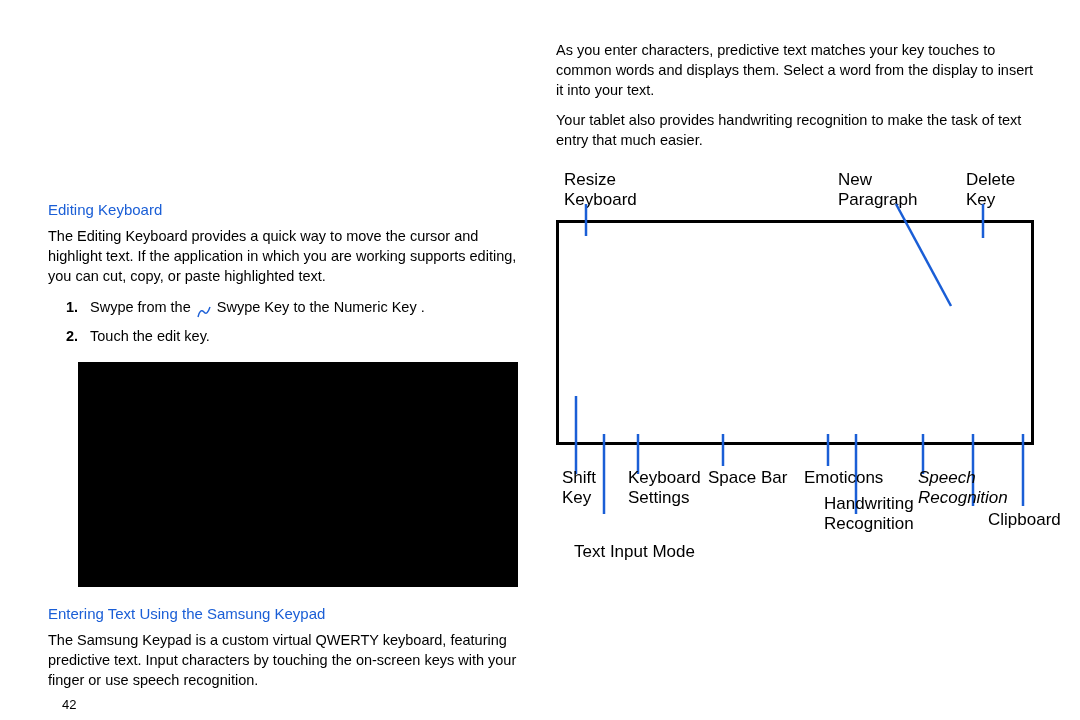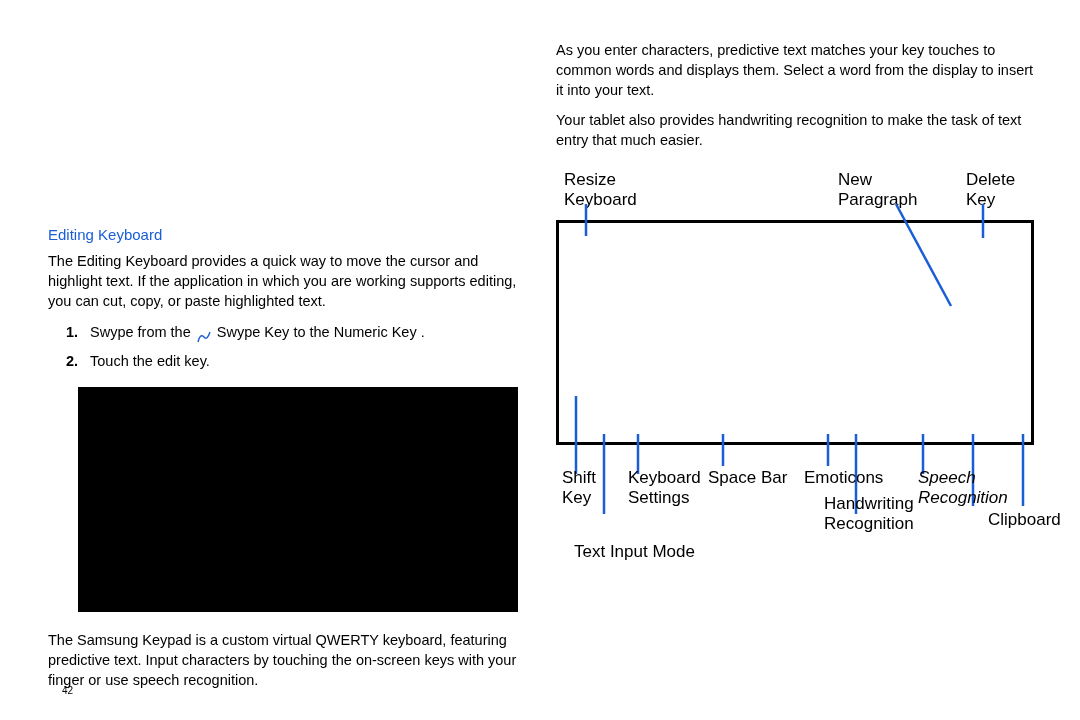--- a/index.html
+++ b/index.html
@@ -53,22 +53,22 @@
     }
     .screenshot-black {
       width: 440px;
       height: 225px;
       background: #000;
       margin: 8px 0 18px 30px;
     }
     .page-num {
       position: absolute;
       left: 62px;
-      bottom: 24px;
-      font-size: 10px;
+      bottom: 8px;
+      font-size: 13px;
     }
     
     .diagram-wrap {
       position: relative;
       width: 480px;
       height: 380px;
       margin-top: 6px;
       font-size: 17px;
     }
     .kbd-box {
@@ -103,20 +103,21 @@
         <span class="bold">Numeric Key</span>
         <span>.</span>
       </span>
     </li>
     <li>
       <span class="num">2.</span>
       <span class="txt">Touch the edit key.</span>
     </li>
   </ol>
   <div class="screenshot-black"></div>
+  <h3 class="blue-heading">Entering Text Using the Samsung Keypad</h3>
   <p class="body">The Samsung Keypad is a custom virtual QWERTY keyboard, featuring predictive text. Input characters by touching the on-screen keys with your finger or use speech recognition.</p>
 </div>
 
 <div class="col col-right">
   <p class="body">As you enter characters, predictive text matches your key touches to common words and displays them. Select a word from the display to insert it into your text.</p>
   <p class="body">Your tablet also provides handwriting recognition to make the task of text entry that much easier.</p>
 
   <div class="diagram-wrap">
 
     <span class="lbl" style="left:8px; top:4px; white-space:pre;">Resize

